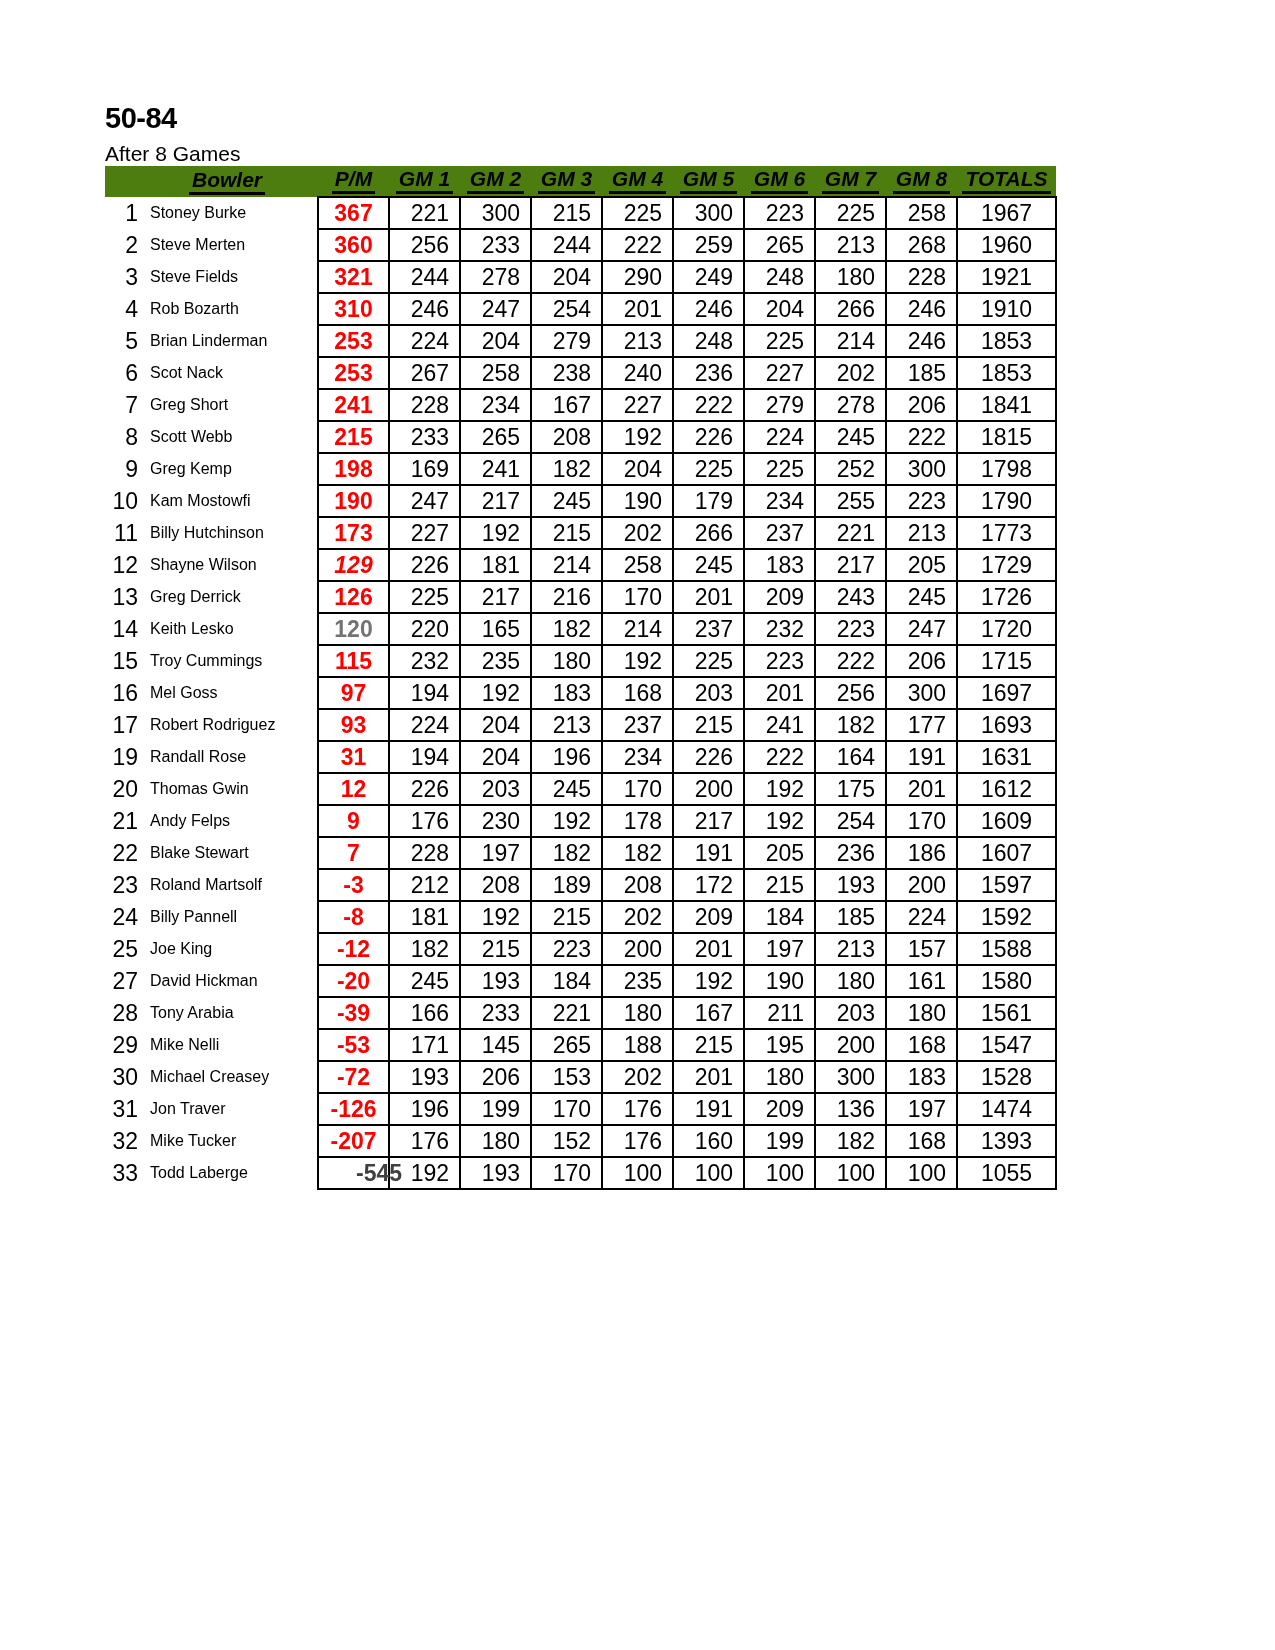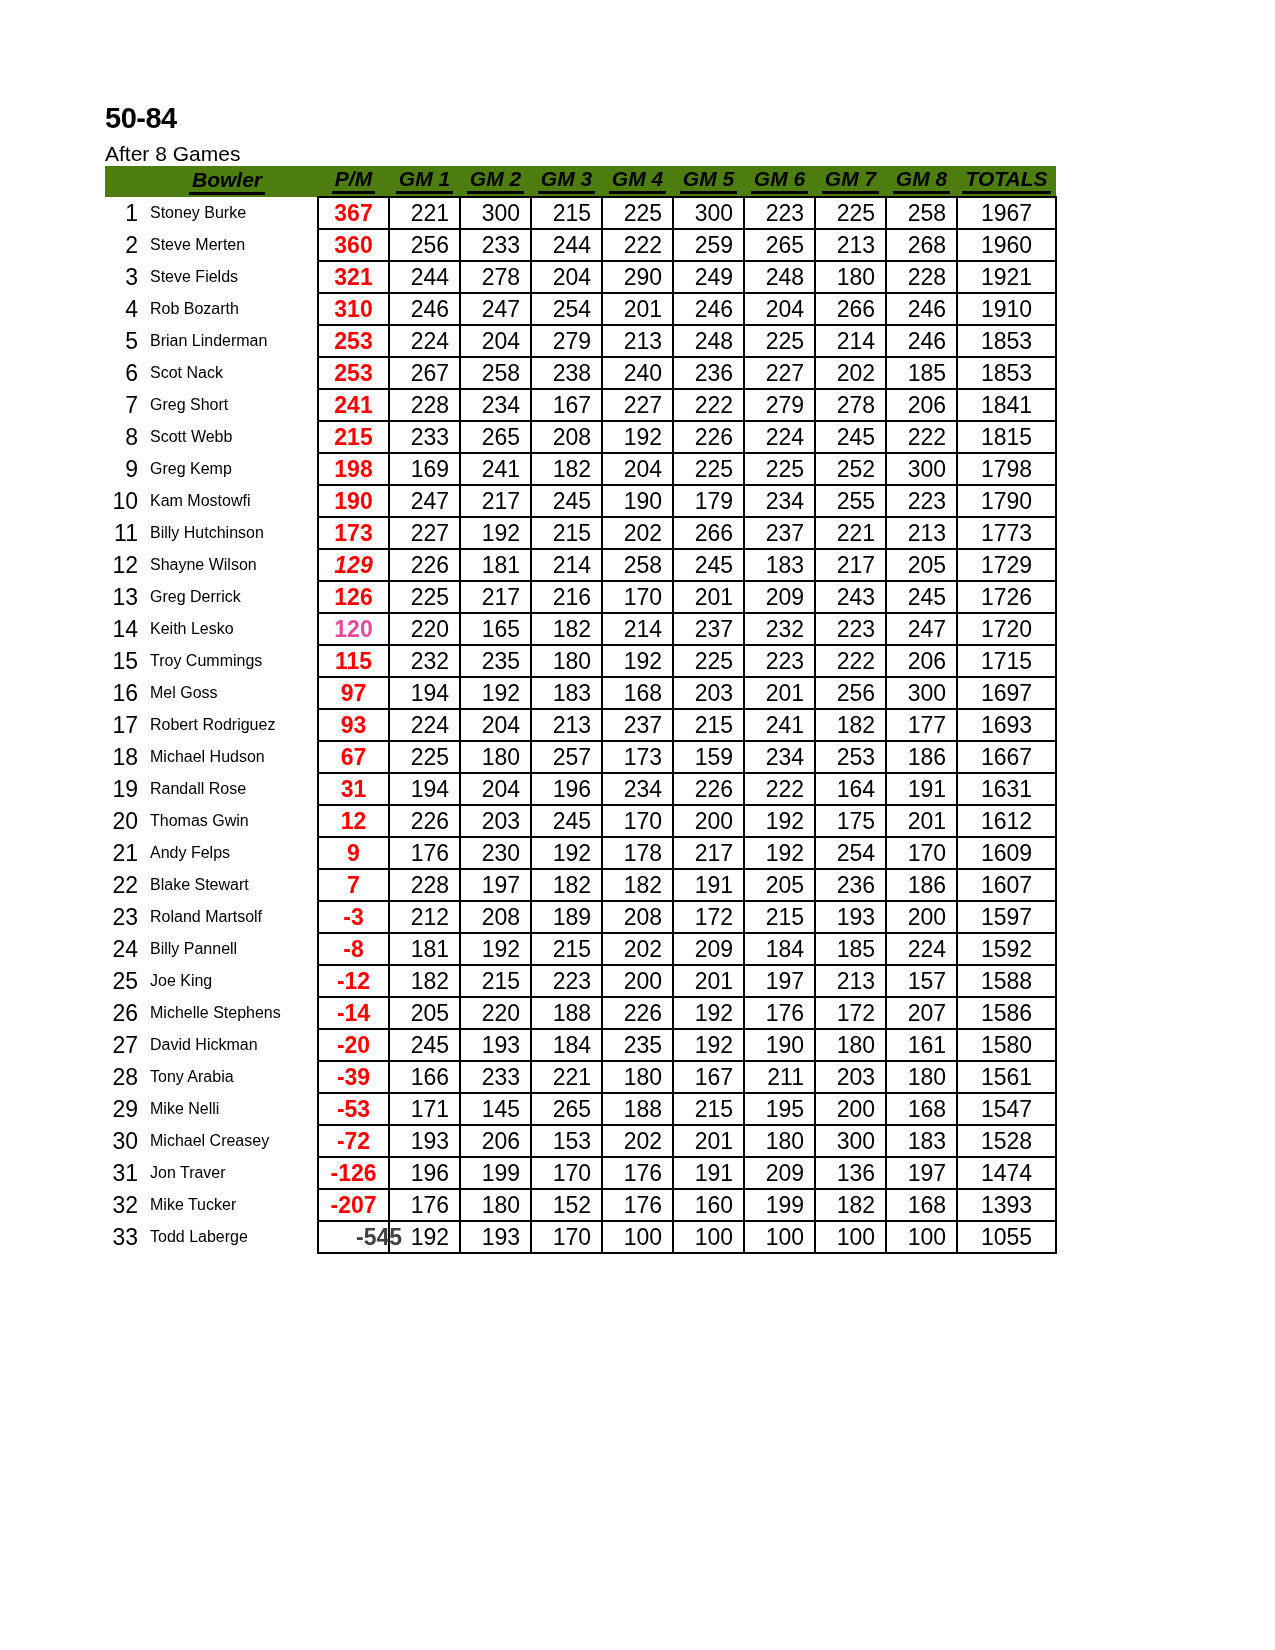--- a/index.html
+++ b/index.html
@@ -364,21 +364,21 @@
             <td class="gm">170</td>
             <td class="gm">201</td>
             <td class="gm">209</td>
             <td class="gm">243</td>
             <td class="gm">245</td>
             <td class="tot">1726</td>
           </tr>
           <tr>
             <td class="rank">14</td>
             <td class="bowler">Keith Lesko</td>
-            <td class="pm" style="color: #ec4899;">120</td>
+            <td class="pm" style="color: #737373;">120</td>
             <td class="gm">220</td>
             <td class="gm">165</td>
             <td class="gm">182</td>
             <td class="gm">214</td>
             <td class="gm">237</td>
             <td class="gm">232</td>
             <td class="gm">223</td>
             <td class="gm">247</td>
             <td class="tot">1720</td>
           </tr>
@@ -418,34 +418,20 @@
             <td class="gm">204</td>
             <td class="gm">213</td>
             <td class="gm">237</td>
             <td class="gm">215</td>
             <td class="gm">241</td>
             <td class="gm">182</td>
             <td class="gm">177</td>
             <td class="tot">1693</td>
           </tr>
           <tr>
-            <td class="rank">18</td>
-            <td class="bowler">Michael Hudson</td>
-            <td class="pm" style="color: rgb(255, 0, 0);">67</td>
-            <td class="gm">225</td>
-            <td class="gm">180</td>
-            <td class="gm">257</td>
-            <td class="gm">173</td>
-            <td class="gm">159</td>
-            <td class="gm">234</td>
-            <td class="gm">253</td>
-            <td class="gm">186</td>
-            <td class="tot">1667</td>
-          </tr>
-          <tr>
             <td class="rank">19</td>
             <td class="bowler">Randall Rose</td>
             <td class="pm" style="color: rgb(255, 0, 0);">31</td>
             <td class="gm">194</td>
             <td class="gm">204</td>
             <td class="gm">196</td>
             <td class="gm">234</td>
             <td class="gm">226</td>
             <td class="gm">222</td>
             <td class="gm">164</td>
@@ -530,34 +516,20 @@
             <td class="gm">215</td>
             <td class="gm">223</td>
             <td class="gm">200</td>
             <td class="gm">201</td>
             <td class="gm">197</td>
             <td class="gm">213</td>
             <td class="gm">157</td>
             <td class="tot">1588</td>
           </tr>
           <tr>
-            <td class="rank">26</td>
-            <td class="bowler">Michelle Stephens</td>
-            <td class="pm" style="color: rgb(255, 0, 0);">-14</td>
-            <td class="gm">205</td>
-            <td class="gm">220</td>
-            <td class="gm">188</td>
-            <td class="gm">226</td>
-            <td class="gm">192</td>
-            <td class="gm">176</td>
-            <td class="gm">172</td>
-            <td class="gm">207</td>
-            <td class="tot">1586</td>
-          </tr>
-          <tr>
             <td class="rank">27</td>
             <td class="bowler">David Hickman</td>
             <td class="pm" style="color: rgb(255, 0, 0);">-20</td>
             <td class="gm">245</td>
             <td class="gm">193</td>
             <td class="gm">184</td>
             <td class="gm">235</td>
             <td class="gm">192</td>
             <td class="gm">190</td>
             <td class="gm">180</td>

